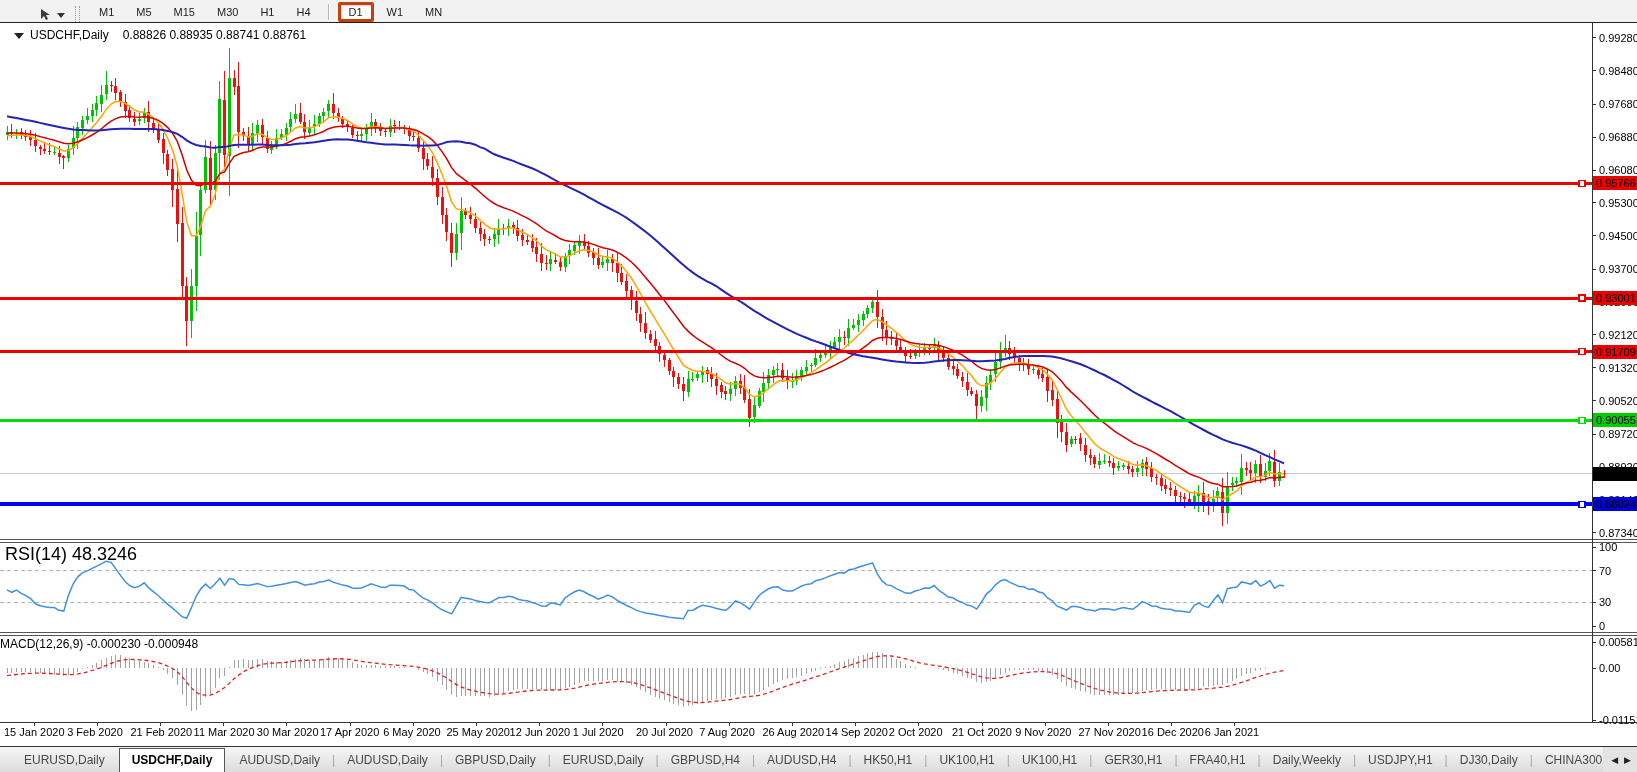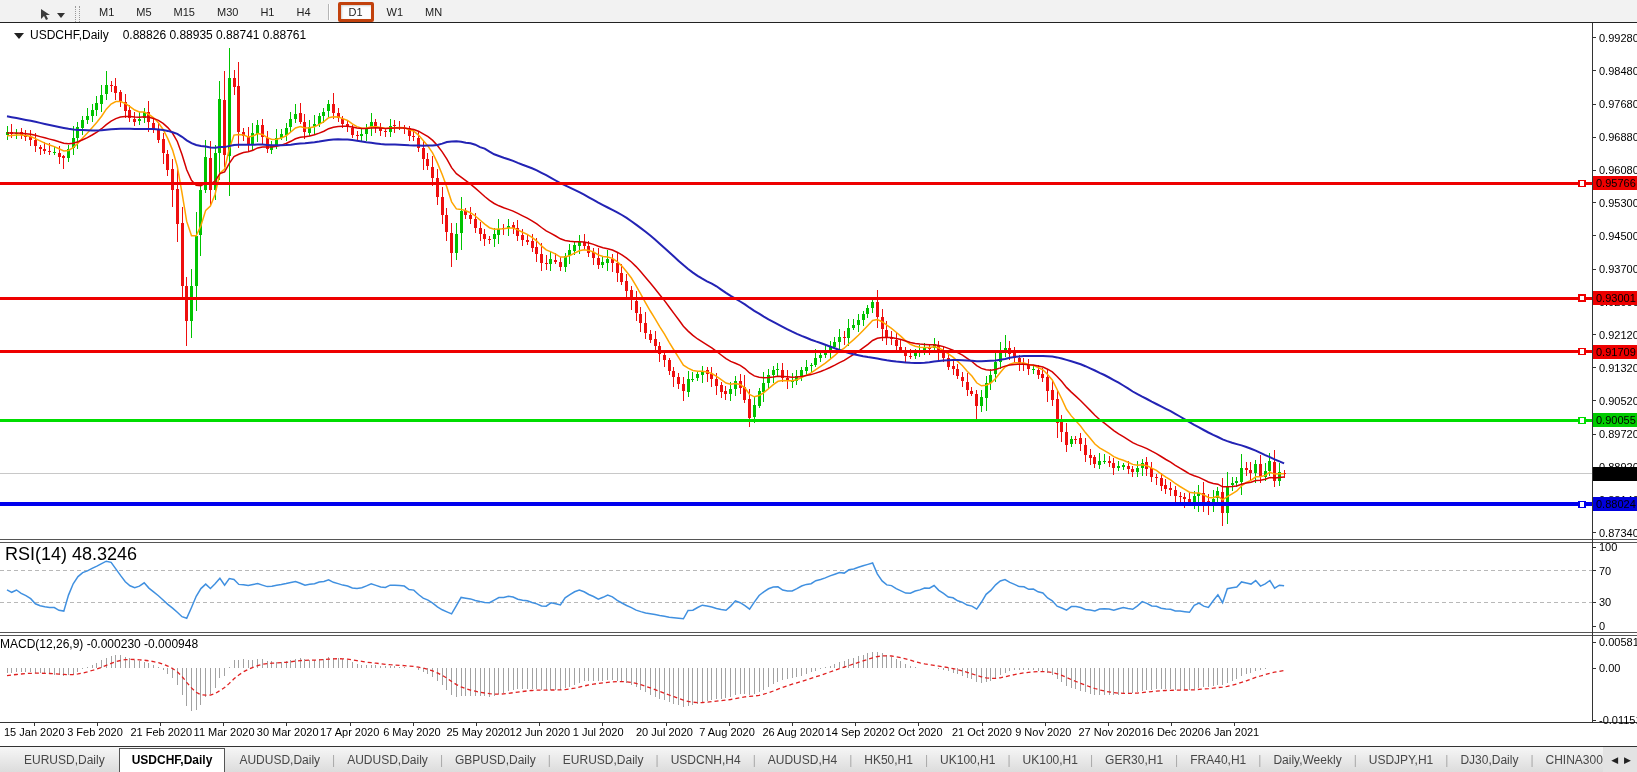--- a/index.html
+++ b/index.html
@@ -1003,21 +1003,21 @@
     <span class="tab">EURUSD,Daily</span>
       <span class="tab active">USDCHF,Daily</span>
       <span class="tab">AUDUSD,Daily</span>
       <span class="pipe">|</span>
       <span class="tab">AUDUSD,Daily</span>
       <span class="pipe">|</span>
       <span class="tab">GBPUSD,Daily</span>
       <span class="pipe">|</span>
       <span class="tab">EURUSD,Daily</span>
       <span class="pipe">|</span>
-      <span class="tab">USDCNH,H4</span>
+      <span class="tab">GBPUSD,H4</span>
       <span class="pipe">|</span>
       <span class="tab">AUDUSD,H4</span>
       <span class="pipe">|</span>
       <span class="tab">HK50,H1</span>
       <span class="pipe">|</span>
       <span class="tab">UK100,H1</span>
       <span class="pipe">|</span>
       <span class="tab">UK100,H1</span>
       <span class="pipe">|</span>
       <span class="tab">GER30,H1</span>

